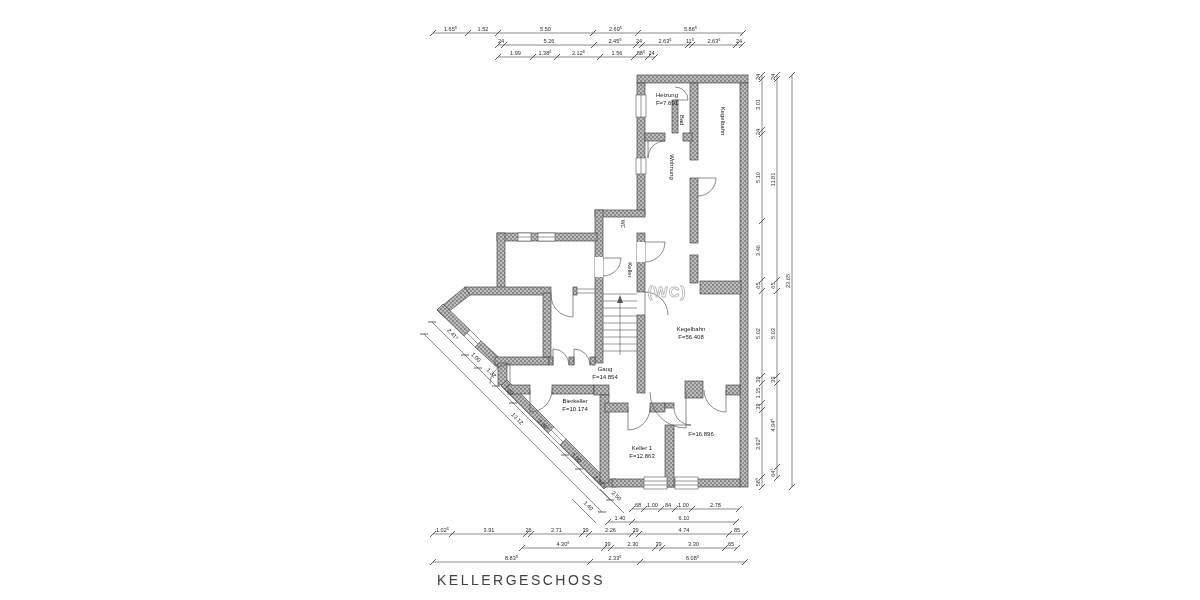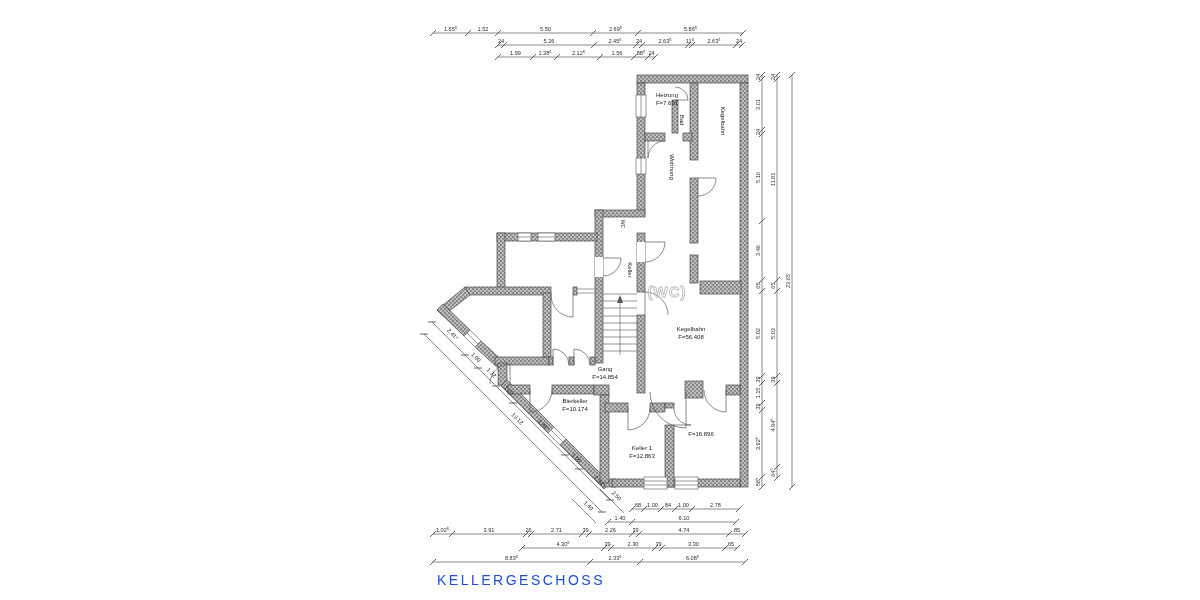--- a/index.html
+++ b/index.html
@@ -1,20 +1,20 @@
 <!DOCTYPE html>
 <html><head>
 <meta charset="utf-8">
 <style>
   html,body{margin:0;padding:0;background:#ffffff;}
   .stage{position:relative;width:1200px;height:600px;background:#ffffff;overflow:hidden;
          font-family:"Liberation Sans",sans-serif;}
   .plan-svg{position:absolute;left:0;top:0;}
   .title-block{position:absolute;left:437px;top:572px;font-size:14px;letter-spacing:2.5px;
-               color:#1d4ed8;font-weight:500;font-family:"Liberation Sans",sans-serif;}
+               color:#404040;font-weight:500;font-family:"Liberation Sans",sans-serif;}
   .wall{fill:url(#wp);stroke:#4a4a4a;stroke-width:0.7;}
   .win{fill:#ffffff;stroke:#555;stroke-width:0.6;}
   .thin{stroke:#555;stroke-width:0.6;fill:none;}
   .door{stroke:#5a5a5a;stroke-width:0.7;fill:none;}
   .dim-line{stroke:#3c3c3c;stroke-width:0.6;}
   .dim-slash{stroke:#3c3c3c;stroke-width:0.8;}
   text.dim{font-size:5.6px;fill:#2e2e2e;font-family:"Liberation Sans",sans-serif;}
   text.room{fill:#222;font-family:"Liberation Sans",sans-serif;}
   text.ghost{fill:none;stroke:#bcbcbc;stroke-width:0.9;font-weight:bold;font-size:15px;letter-spacing:1px;}
 </style>

